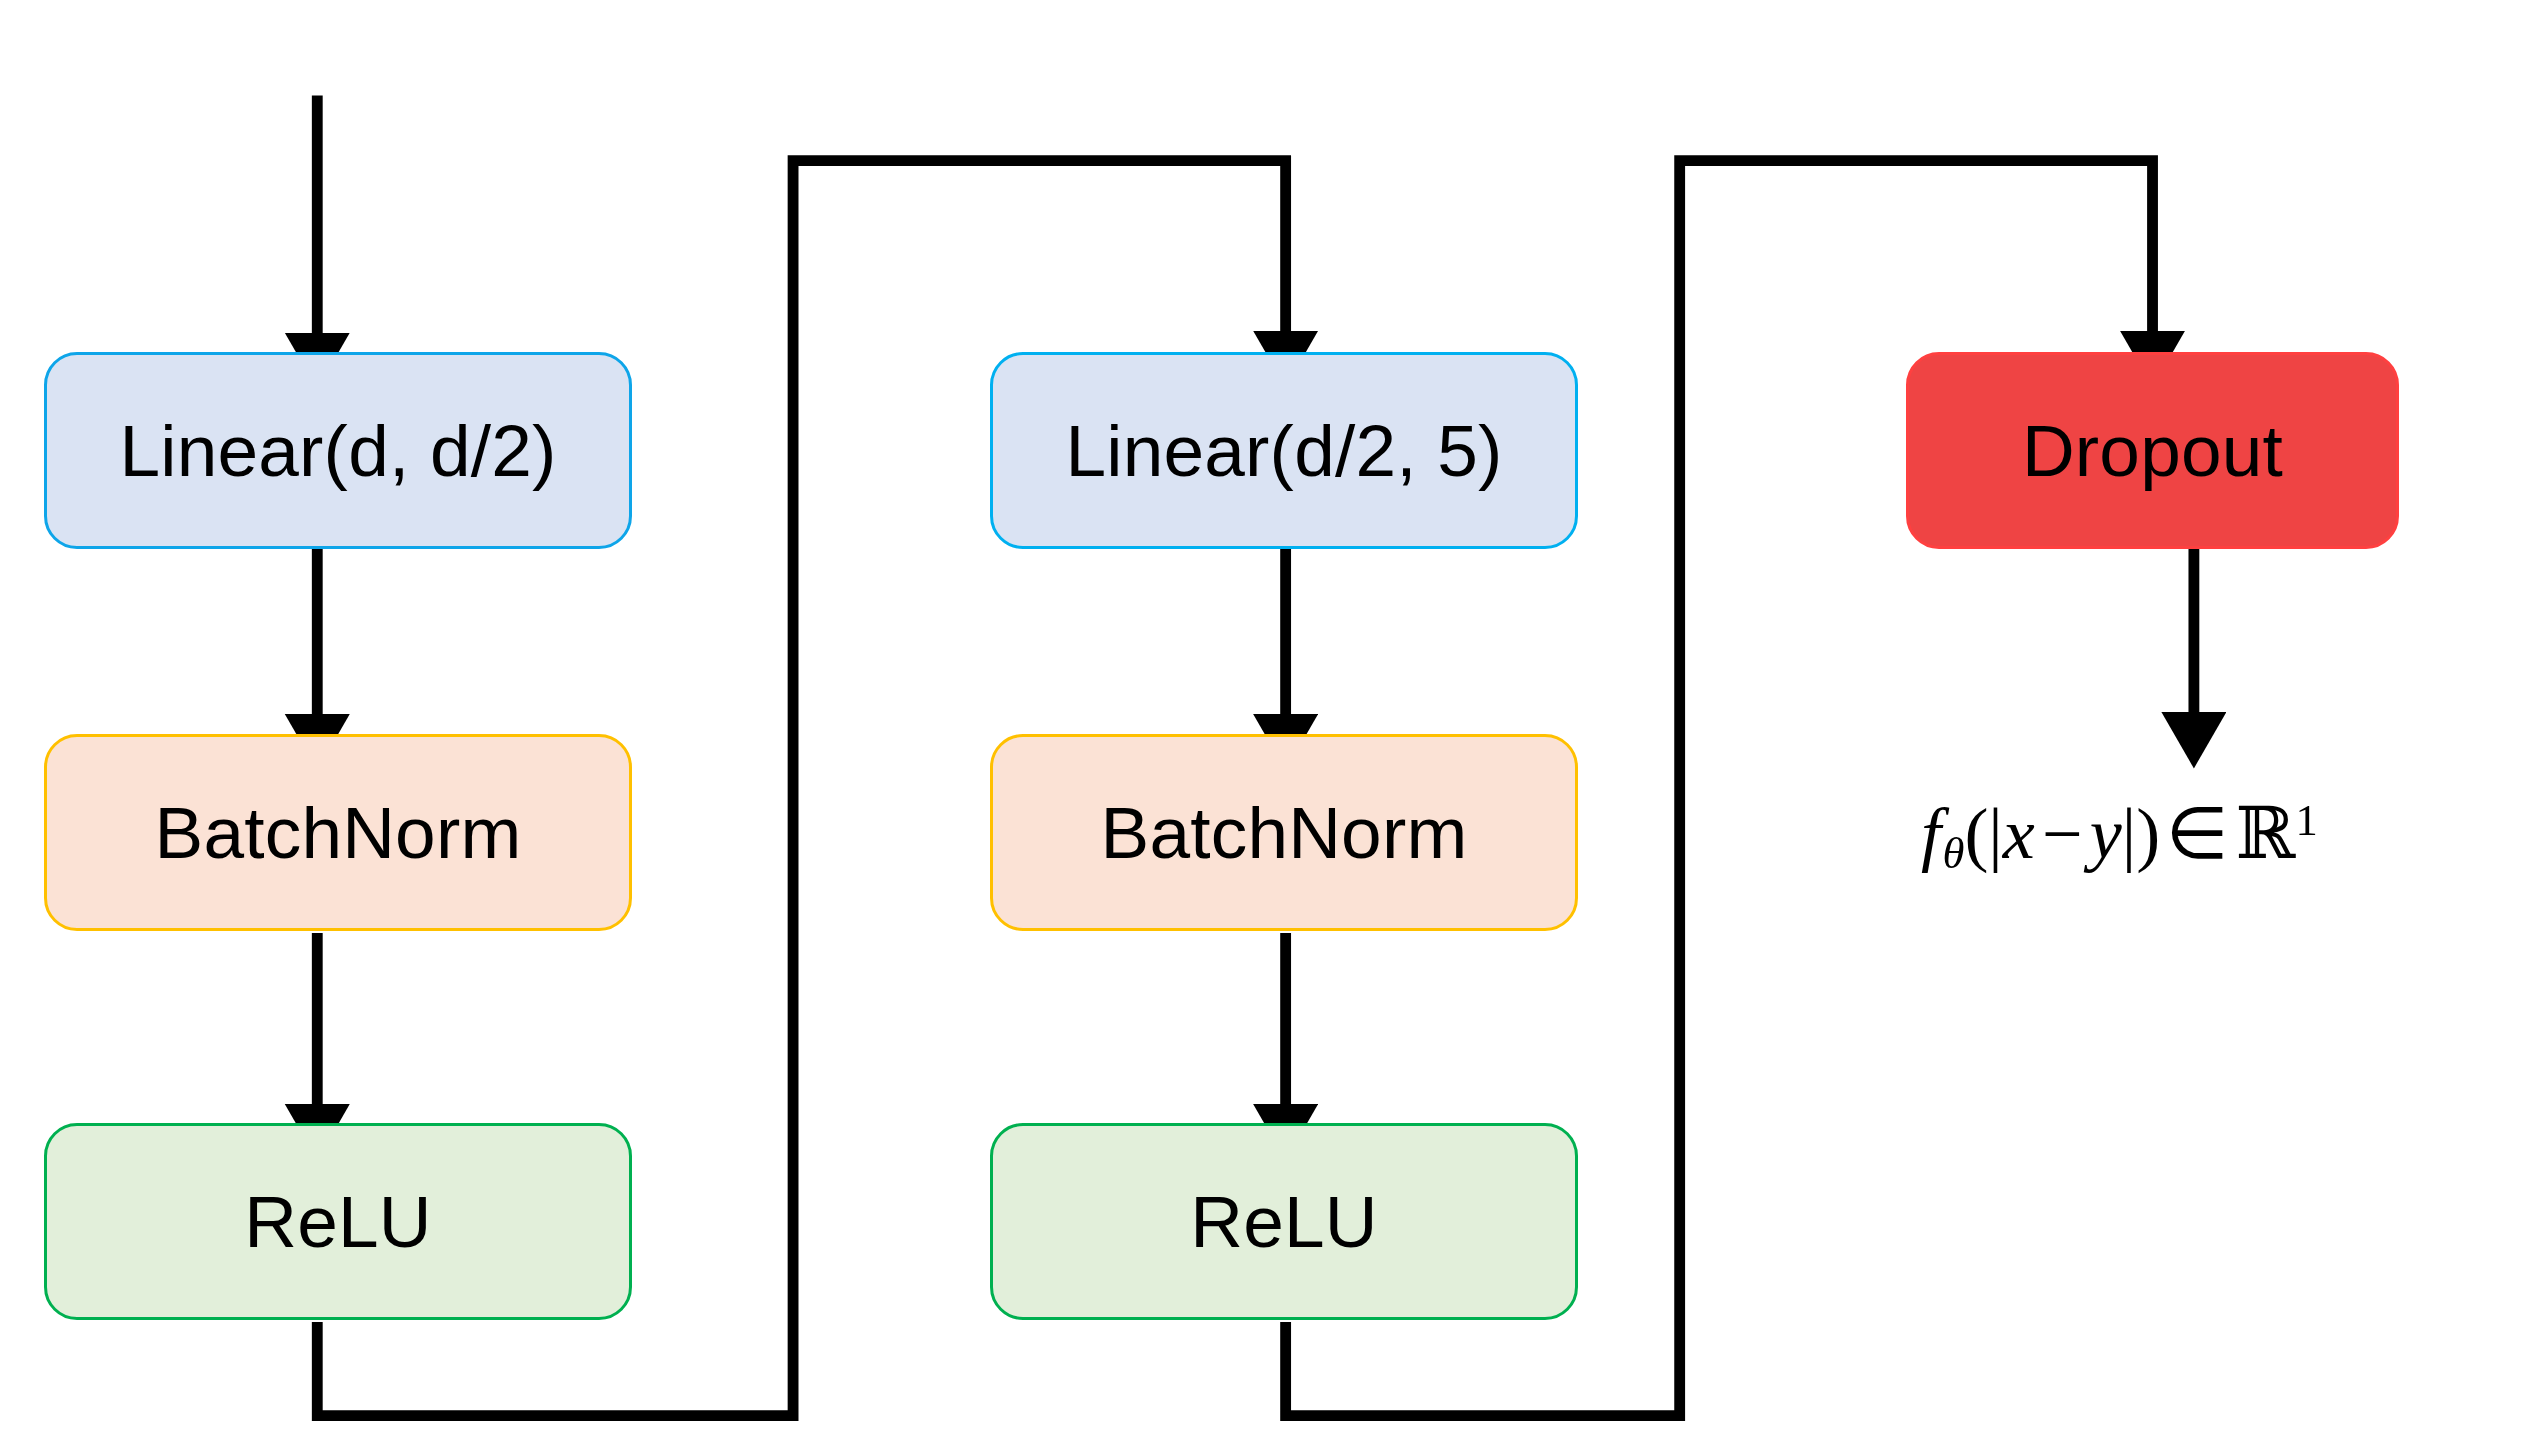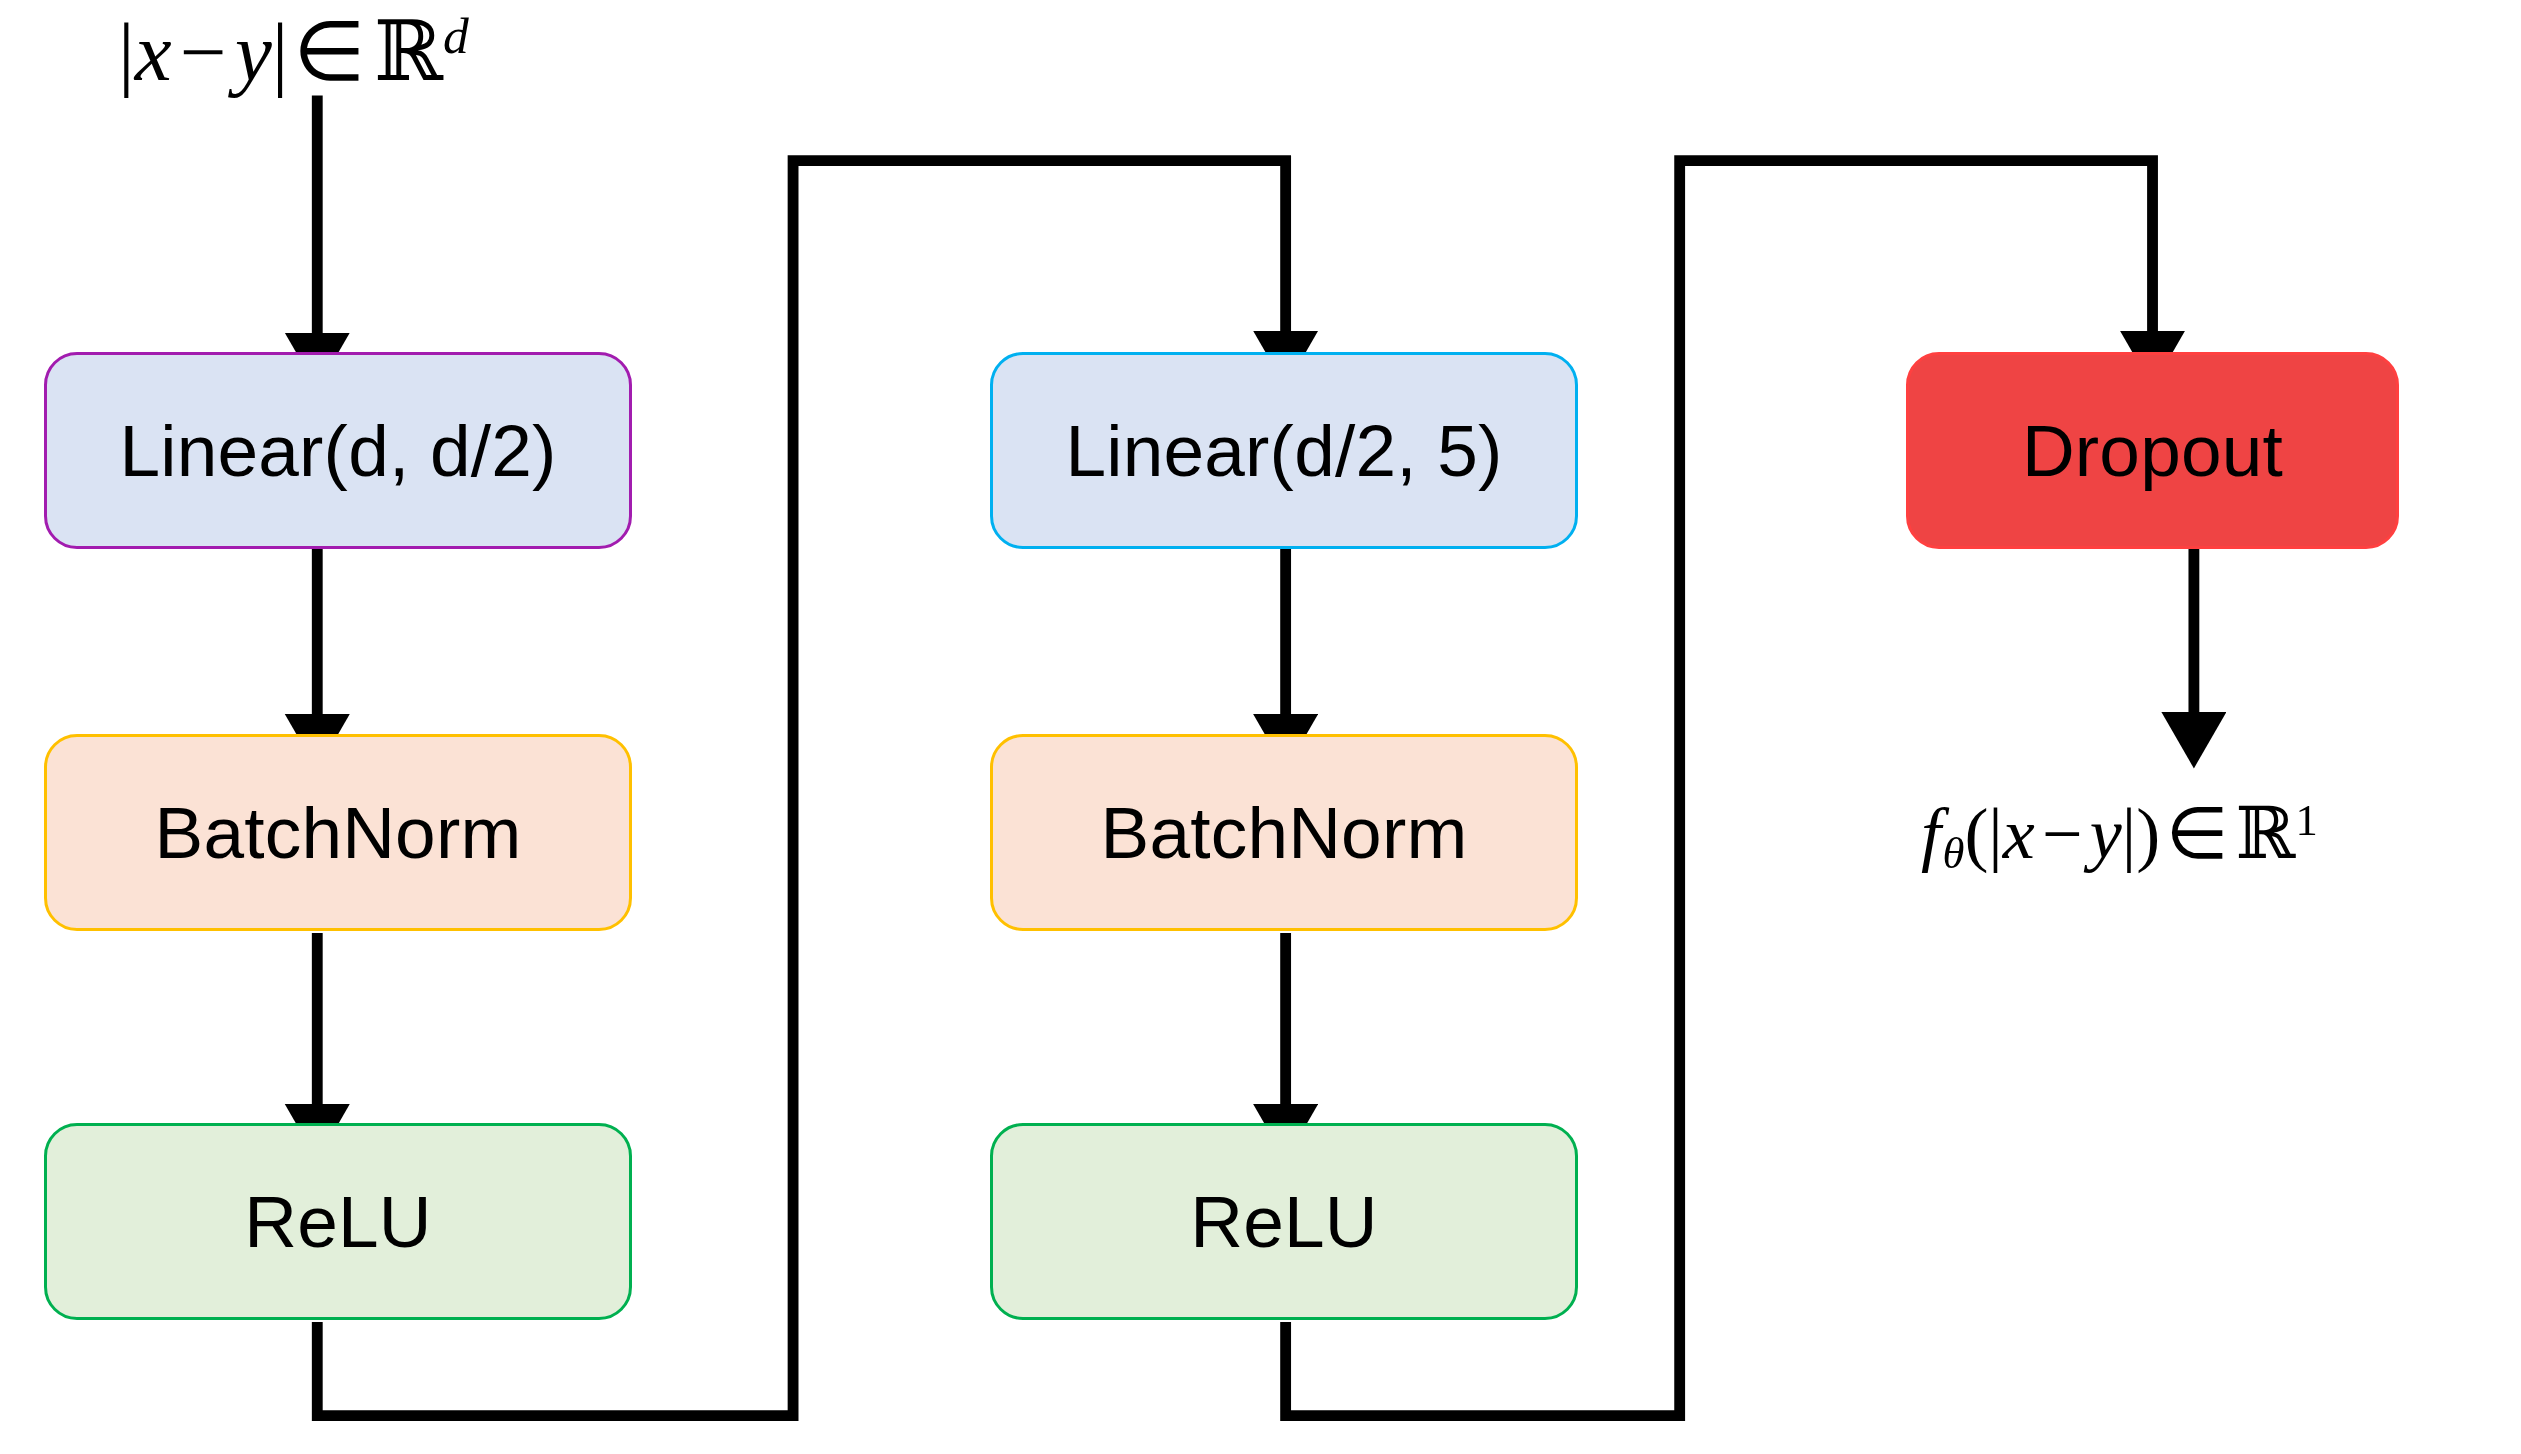--- a/index.html
+++ b/index.html
@@ -102,25 +102,22 @@
 
     <path d="M 1305 557 L 1305 727" stroke="#000000" stroke-width="11" fill="none" marker-end="url(#arrowhead)"></path>
 
     <path d="M 1305 947 L 1305 1123" stroke="#000000" stroke-width="11" fill="none" marker-end="url(#arrowhead)"></path>
 
     <path d="M 1305 1342 L 1305 1437 L 1705 1437 L 1705 163 L 2185 163 L 2185 338" stroke="#000000" stroke-width="11" fill="none" stroke-linejoin="miter" marker-end="url(#arrowhead)"></path>
 
     <path d="M 2227 557 L 2227 725" stroke="#000000" stroke-width="11" fill="none" marker-end="url(#arrowhead)"></path>
   </svg>
 
-  <div class="math-text" style="left:118px; top:9.9px; font-size:83px;">
-    <span class="bar">|</span><span class="mi">x</span><span class="op">−</span><span class="mi">y</span><span class="bar">|</span><span class="op" style="padding-left:0.06em;">∈</span><span class="bbR">ℝ</span><span class="sup">d</span>
-  </div>
 
-  <div class="node-box" style="left:44px; top:352px; width:588px; height:197px; background:#dae3f3; border:3px solid #a21caf;">
+  <div class="node-box" style="left:44px; top:352px; width:588px; height:197px; background:#dae3f3; border:3px solid #0ea5e9;">
     <span class="node-label">Linear(d, d/2)</span>
   </div>
 
   <div class="node-box" style="left:44px; top:734px; width:588px; height:197px; background:#fbe2d5; border:3px solid #ffc000;">
     <span class="node-label">BatchNorm</span>
   </div>
 
   <div class="node-box" style="left:44px; top:1123px; width:588px; height:197px; background:#e2efda; border:3px solid #00b050;">
     <span class="node-label">ReLU</span>
   </div>

